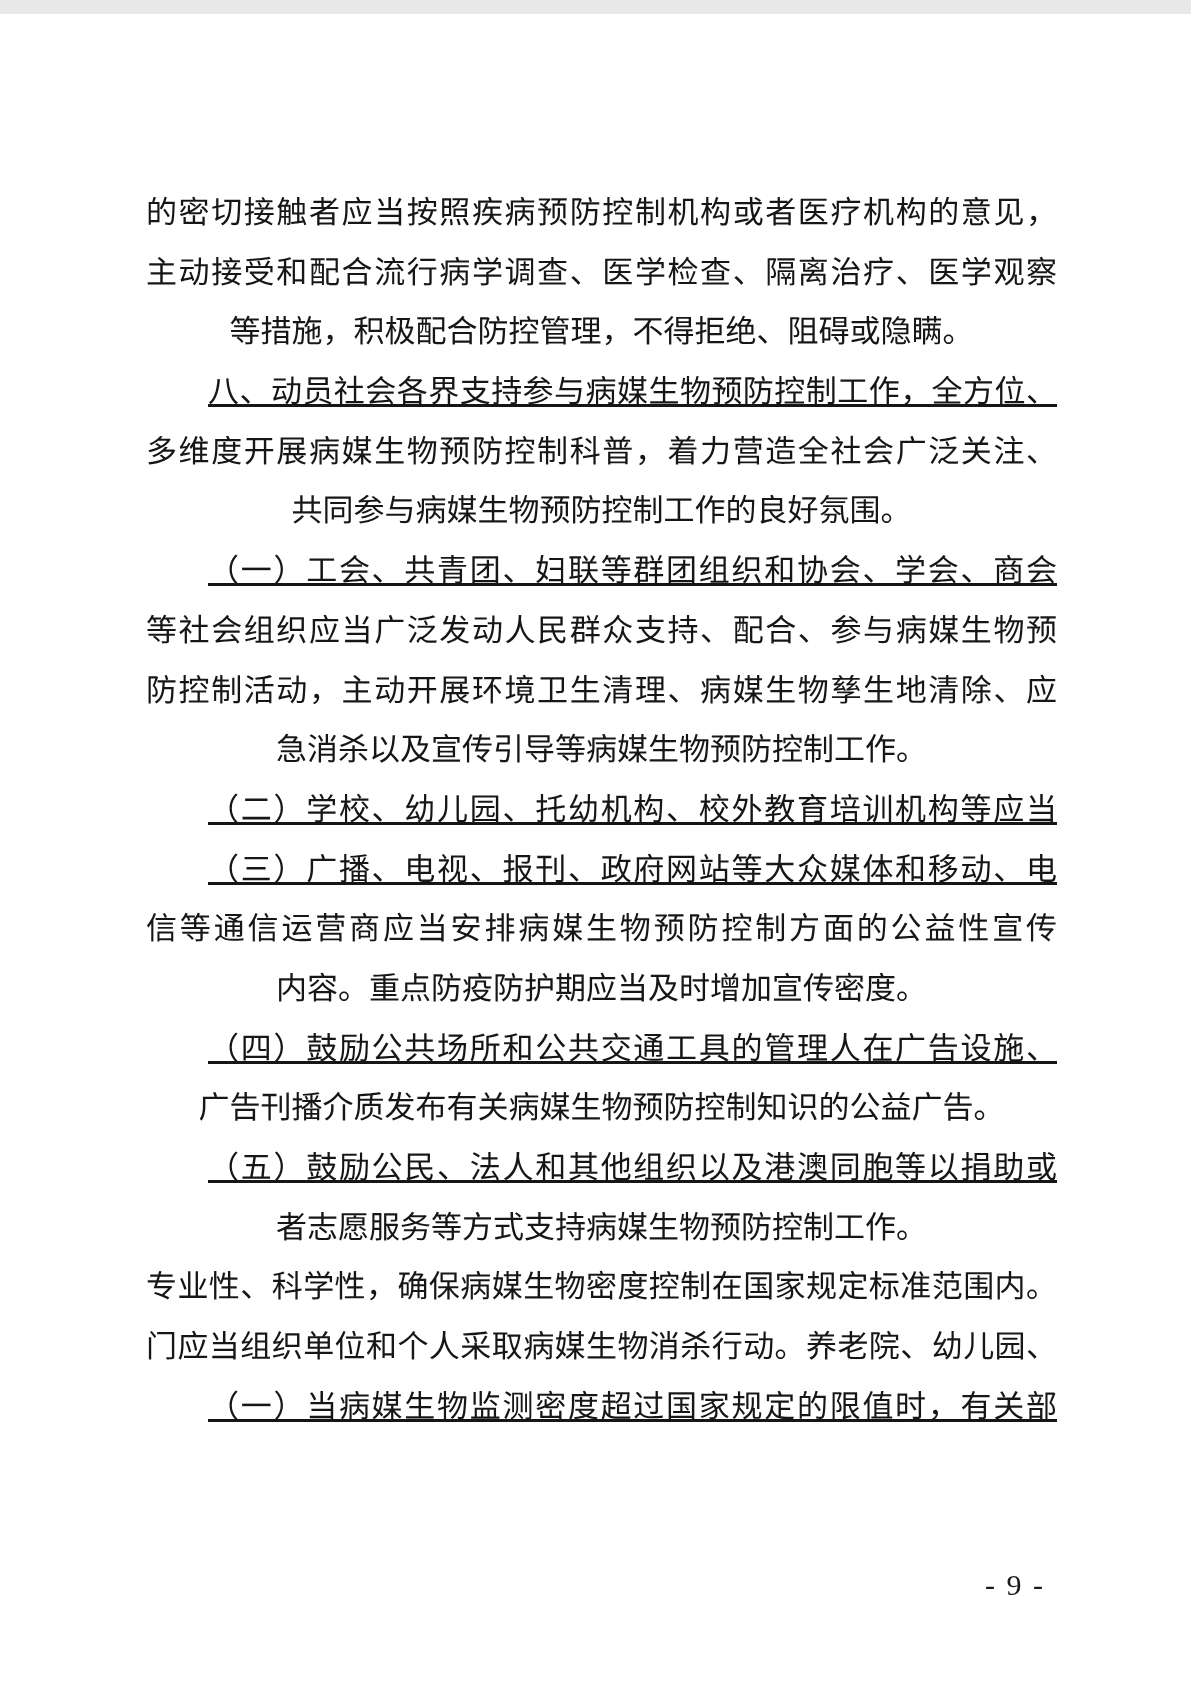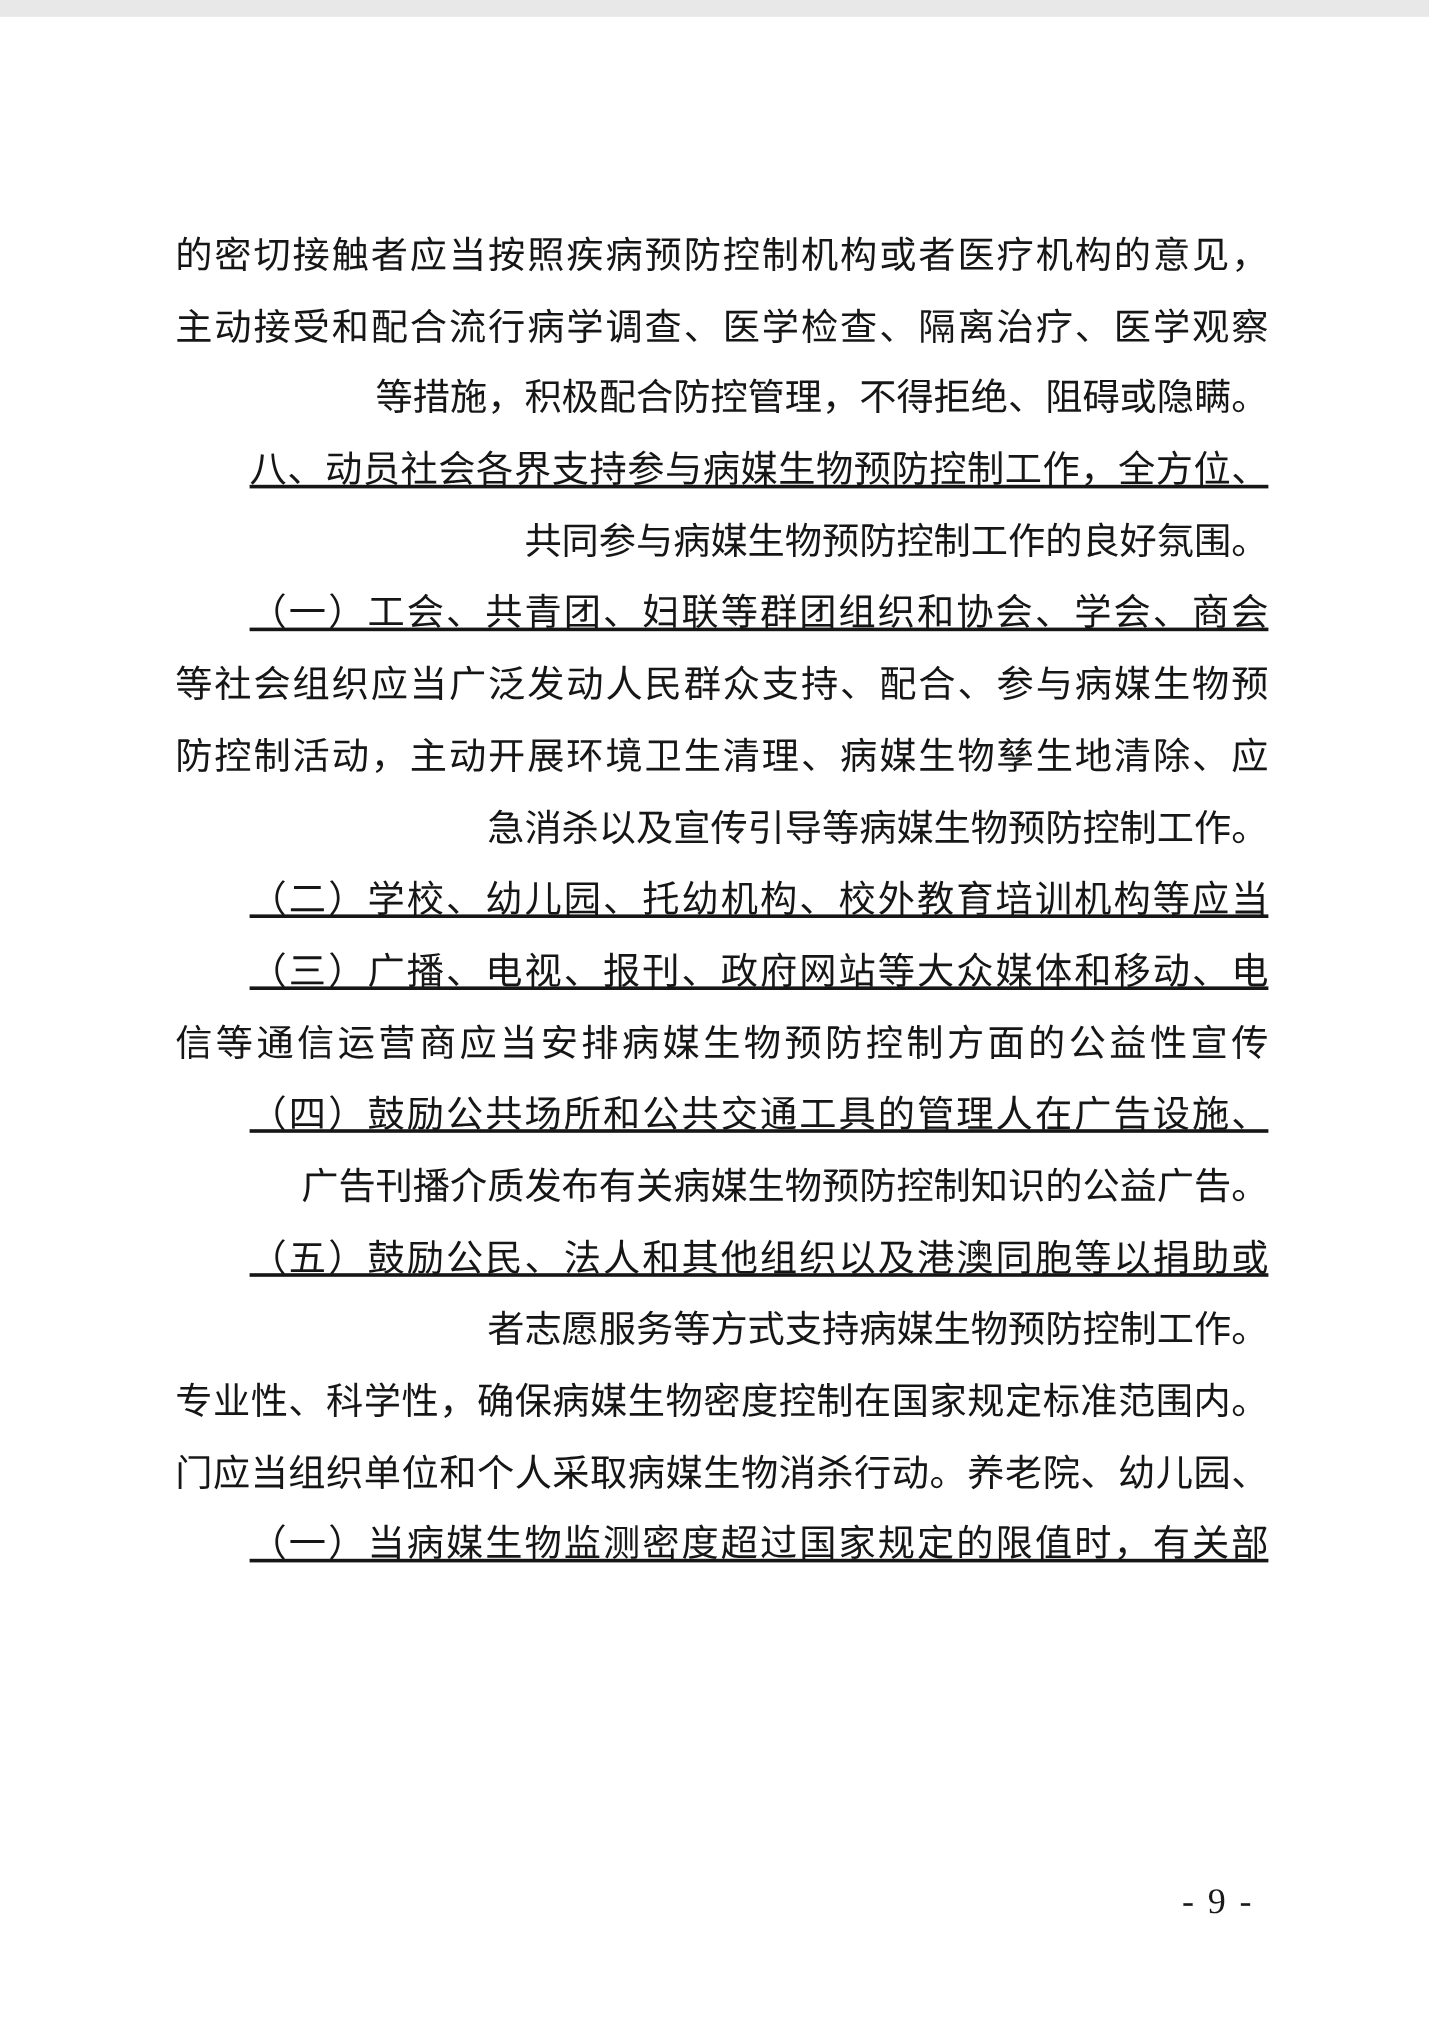--- a/index.html
+++ b/index.html
@@ -20,21 +20,21 @@
   .text-block {
     position: absolute;
     left: 146px;
     top: 169px;
     width: 911px;
   }
   .line {
     font-size: 31px;
     line-height: 59.7px;
     height: 59.7px;
-    text-align: right;
+    text-align: center;
     color: #161616;
   }
   .line.fill {
     text-align: justify;
     text-align-last: justify;
     text-justify: inter-ideograph;
   }
   .line.indent {
     text-indent: 2em;
     text-decoration: underline;
@@ -53,28 +53,30 @@
 </style>
 </head>
 <body>
 
 <div class="page">
   <div class="text-block" id="doc-body">
       <div class="line fill">的密切接触者应当按照疾病预防控制机构或者医疗机构的意见，</div>
       <div class="line fill">主动接受和配合流行病学调查、医学检查、隔离治疗、医学观察</div>
       <div class="line">等措施，积极配合防控管理，不得拒绝、阻碍或隐瞒。</div>
       <div class="line fill indent">八、动员社会各界支持参与病媒生物预防控制工作，全方位、</div>
+      <div class="line fill">多维度开展病媒生物预防控制科普，着力营造全社会广泛关注、</div>
       <div class="line">共同参与病媒生物预防控制工作的良好氛围。</div>
       <div class="line fill indent">（一）工会、共青团、妇联等群团组织和协会、学会、商会</div>
       <div class="line fill">等社会组织应当广泛发动人民群众支持、配合、参与病媒生物预</div>
       <div class="line fill">防控制活动，主动开展环境卫生清理、病媒生物孳生地清除、应</div>
       <div class="line">急消杀以及宣传引导等病媒生物预防控制工作。</div>
       <div class="line fill indent">（二）学校、幼儿园、托幼机构、校外教育培训机构等应当</div>
       <div class="line fill indent">（三）广播、电视、报刊、政府网站等大众媒体和移动、电</div>
       <div class="line fill">信等通信运营商应当安排病媒生物预防控制方面的公益性宣传</div>
+      <div class="line">内容。重点防疫防护期应当及时增加宣传密度。</div>
       <div class="line fill indent">（四）鼓励公共场所和公共交通工具的管理人在广告设施、</div>
       <div class="line">广告刊播介质发布有关病媒生物预防控制知识的公益广告。</div>
       <div class="line fill indent">（五）鼓励公民、法人和其他组织以及港澳同胞等以捐助或</div>
       <div class="line">者志愿服务等方式支持病媒生物预防控制工作。</div>
       <div class="line fill">专业性、科学性，确保病媒生物密度控制在国家规定标准范围内。</div>
       <div class="line fill">门应当组织单位和个人采取病媒生物消杀行动。养老院、幼儿园、</div>
       <div class="line fill indent">（一）当病媒生物监测密度超过国家规定的限值时，有关部</div>
     </div>
   <div class="page-number">- 9 -</div>
 </div>

